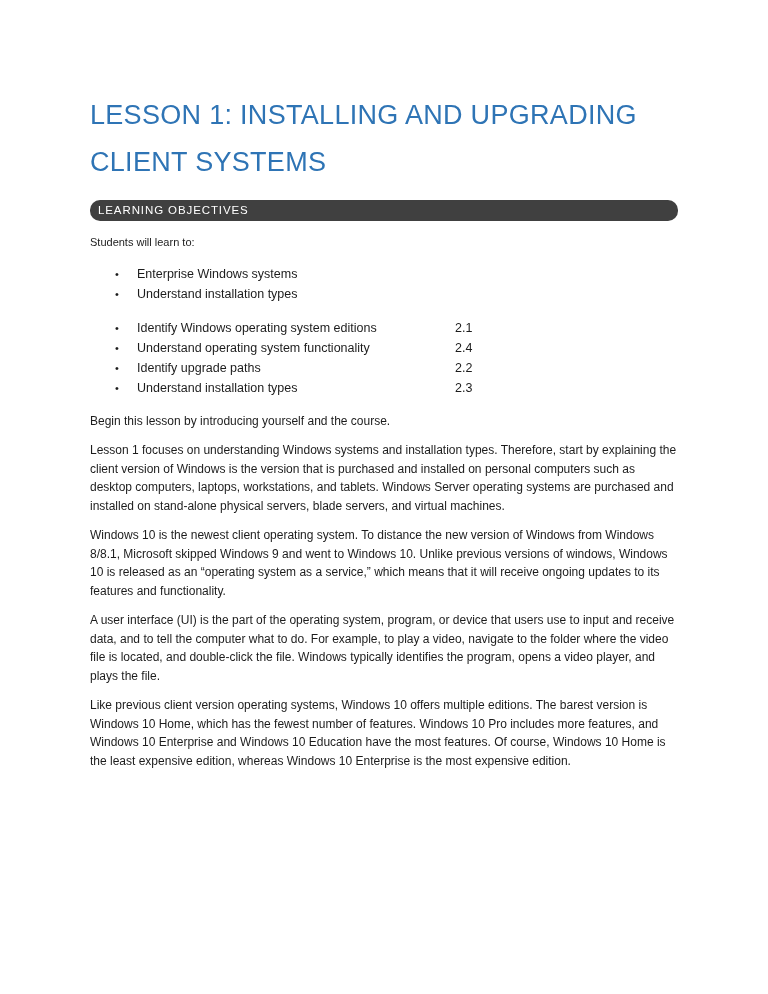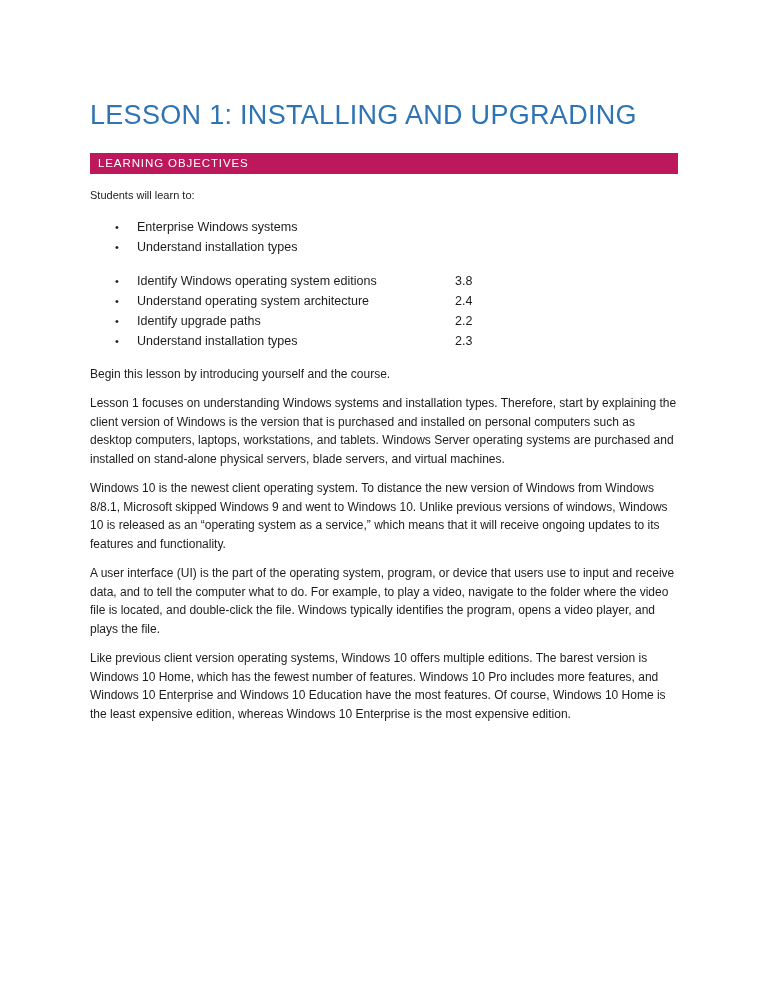--- a/index.html
+++ b/index.html
@@ -23,28 +23,29 @@
   }
   .doc-title {
     color: #2E74B5;
     font-size: 27px;
     font-weight: 400;
     line-height: 47px;
     margin: 0 0 14px 0;
     letter-spacing: 0.3px;
   }
   .banner {
-    background: #be185d;
+    background: #404040;
     color: #ffffff;
     font-size: 11.5px;
     font-weight: 400;
     letter-spacing: 0.9px;
     padding: 4px 8px 5px 8px;
     margin: 0 0 12px 0;
     text-transform: uppercase;
+    border-radius: 10px;
   }
   .banner.mt { margin-top: 18px; }
   .body-text {
     font-size: 11px;
     line-height: 18.5px;
     margin: 0 0 12px 0;
   }
   .para {
     font-size: 12px;
     line-height: 18.5px;
@@ -75,20 +76,21 @@
     flex: 0 0 auto;
   }
 </style>
 </head>
 <body>
 
 <div class="page">
 
   <h1 class="doc-title">
     <span>LESSON 1: INSTALLING AND UPGRADING</span><br>
+    <span>CLIENT SYSTEMS</span>
   </h1>
 
   <div class="banner">LEARNING OBJECTIVES</div>
 
   <p class="body-text">Students will learn to:</p>
 
   <div class="bullet-list">
     <div class="bullet-row">
       <span class="bullet-glyph">•</span>
       <span class="bullet-label grow">Enterprise Windows systems</span>
@@ -97,25 +99,25 @@
       <span class="bullet-glyph">•</span>
       <span class="bullet-label grow">Understand installation types</span>
     </div>
   </div>
 
 
   <div class="bullet-list">
     <div class="bullet-row">
       <span class="bullet-glyph">•</span>
       <span class="bullet-label">Identify Windows operating system editions</span>
-      <span class="bullet-code">3.8</span>
+      <span class="bullet-code">2.1</span>
     </div>
     <div class="bullet-row">
       <span class="bullet-glyph">•</span>
-      <span class="bullet-label">Understand operating system architecture</span>
+      <span class="bullet-label">Understand operating system functionality</span>
       <span class="bullet-code">2.4</span>
     </div>
     <div class="bullet-row">
       <span class="bullet-glyph">•</span>
       <span class="bullet-label">Identify upgrade paths</span>
       <span class="bullet-code">2.2</span>
     </div>
     <div class="bullet-row">
       <span class="bullet-glyph">•</span>
       <span class="bullet-label">Understand installation types</span>

